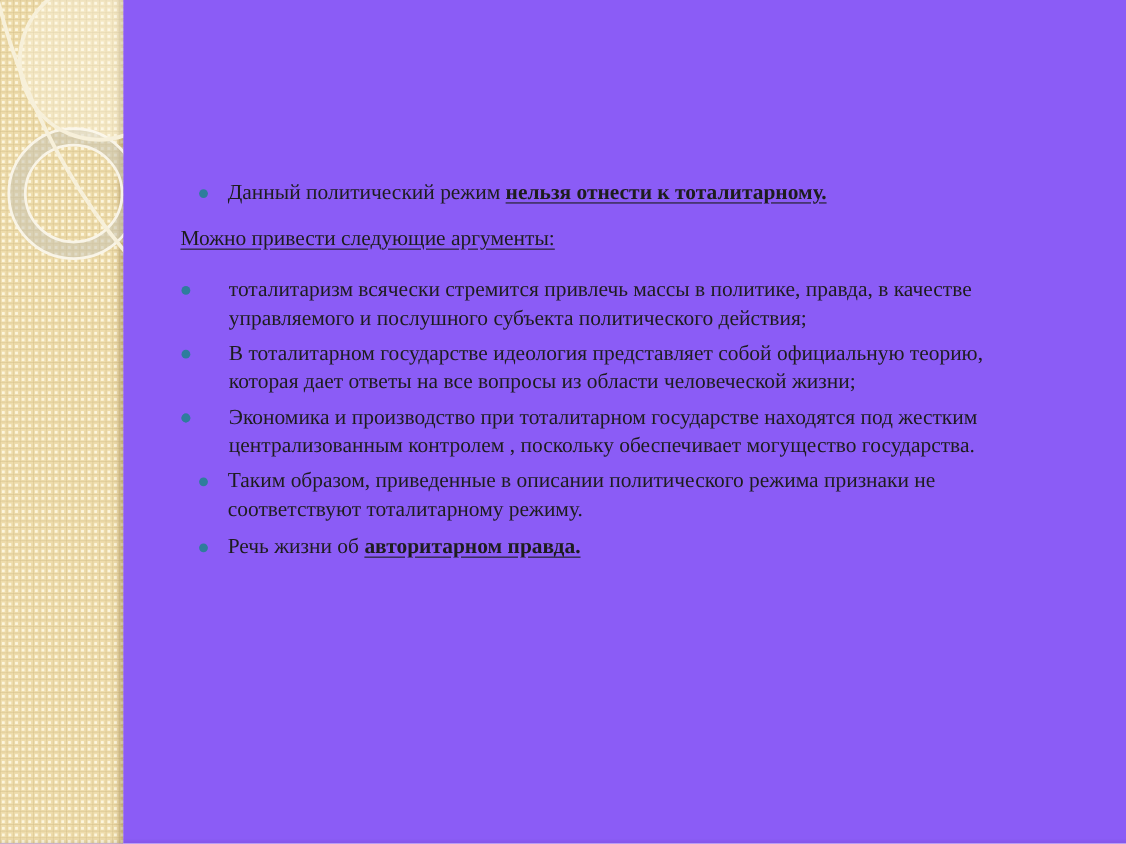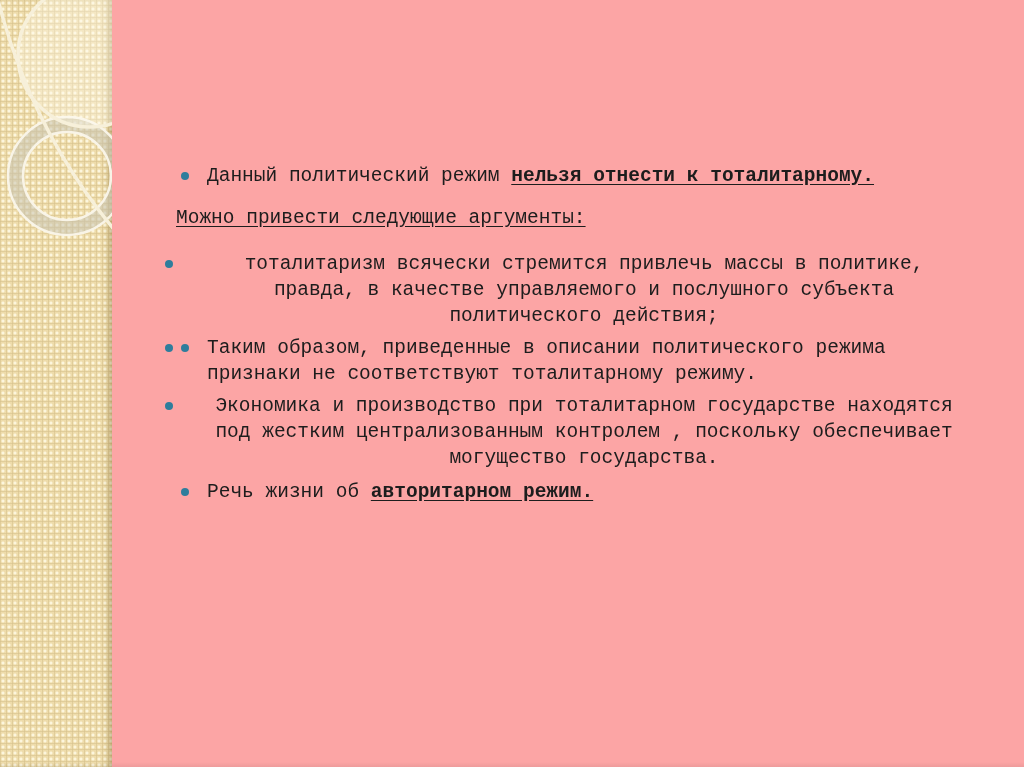--- a/index.html
+++ b/index.html
@@ -1,19 +1,19 @@
 <!DOCTYPE html>
 <html><head>
 <meta charset="utf-8">
 <style>
   html,body { margin:0; padding:0; background:#fff; }
   .slide {
     position:relative; width:1024px; height:767px; overflow:hidden;
-    background:#fca5a5;
-    font-family:Liberation Mono, monospace;
+    background:#8b5cf6;
+    font-family:Liberation Serif, serif;
   }
   
   .sidebar {
     position:absolute; left:0; top:0; width:112px; height:767px;
     background-color:#eedcab;
     background-image:
       radial-gradient(circle at 3px 3px, rgba(255,250,230,0.85) 1.4px, rgba(255,250,230,0) 1.7px),
       linear-gradient(0deg, rgba(214,193,140,0.55) 1px, rgba(214,193,140,0) 1px),
       linear-gradient(90deg, rgba(214,193,140,0.55) 1px, rgba(214,193,140,0) 1px);
     background-size:6px 6px, 6px 6px, 6px 6px;
@@ -25,24 +25,24 @@
     position:absolute; left:150px; top:163px; width:810px;
     color:#1d1d1d; font-size:19.5px; line-height:26px;
   }
   .para { position:relative; }
   .dot {
     position:absolute; top:9px; width:8px; height:8px; border-radius:50%;
     background:#2e7d9c;
   }
   .indentB { padding-left:57px; }
   .indentB .dot { left:31px; }
-  .argA { padding-left:58px;text-align:center; }
+  .argA { padding-left:58px; }
   .argA .dot { left:15px; }
   .p1 { margin-top:0; }
-  .p2 { margin-top:16px; margin-left:26px; }
+  .p2 { margin-top:16px; margin-left:14px; }
   .p3 { margin-top:20px; }
   .p4, .p5, .p6, .p7 { margin-top:6px; }
   .p8 { margin-top:8px; }
   .em { font-weight:bold; text-decoration:underline; text-underline-offset:3px; }
   .u  { text-decoration:underline; text-underline-offset:3px; }
   .bottom-edge {
     position:absolute; left:0; bottom:0; width:1024px; height:5px;
     background:linear-gradient(to bottom, rgba(0,0,0,0), rgba(0,0,0,0.06));
     pointer-events:none;
   }
@@ -74,36 +74,40 @@
 
     <div class="para p2">
       <span class="u">Можно привести следующие аргументы:</span>
     </div>
 
     <div class="para p3 argA">
       <span class="dot"></span>
       <span>тоталитаризм всячески стремится привлечь массы в политике, правда, в качестве управляемого и послушного субъекта политического действия;</span>
     </div>
 
+    <div class="para p4 argA">
+      <span class="dot"></span>
+      <span>В тоталитарном государстве идеология представляет собой официальную теорию, которая дает ответы на все вопросы из области человеческой жизни;</span>
+    </div>
 
     <div class="para p5 argA">
       <span class="dot"></span>
+    </div>
+
+    <div class="para p6 argA">
+      <span class="dot"></span>
+      <span>Экономика и производство при тоталитарном государстве находятся под жестким централизованным контролем , поскольку обеспечивает могущество государства.</span>
     </div>
 
     <div class="para p7 indentB">
       <span class="dot"></span>
       <span>Таким образом, приведенные в описании политического режима признаки не соответствуют тоталитарному режиму.</span>
     </div>
 
-    <div class="para p6 argA">
-      <span class="dot"></span>
-      <span>Экономика и производство при тоталитарном государстве находятся под жестким централизованным контролем , поскольку обеспечивает могущество государства.</span>
-    </div>
-
     <div class="para p8 indentB">
       <span class="dot"></span>
-      <span><span>Речь жизни об </span><span class="em">авторитарном режим.</span></span>
+      <span><span>Речь жизни об </span><span class="em">авторитарном правда.</span></span>
     </div>
 
   </div>
 
   <div class="bottom-edge"></div>
 </div>
 
 </body></html>

